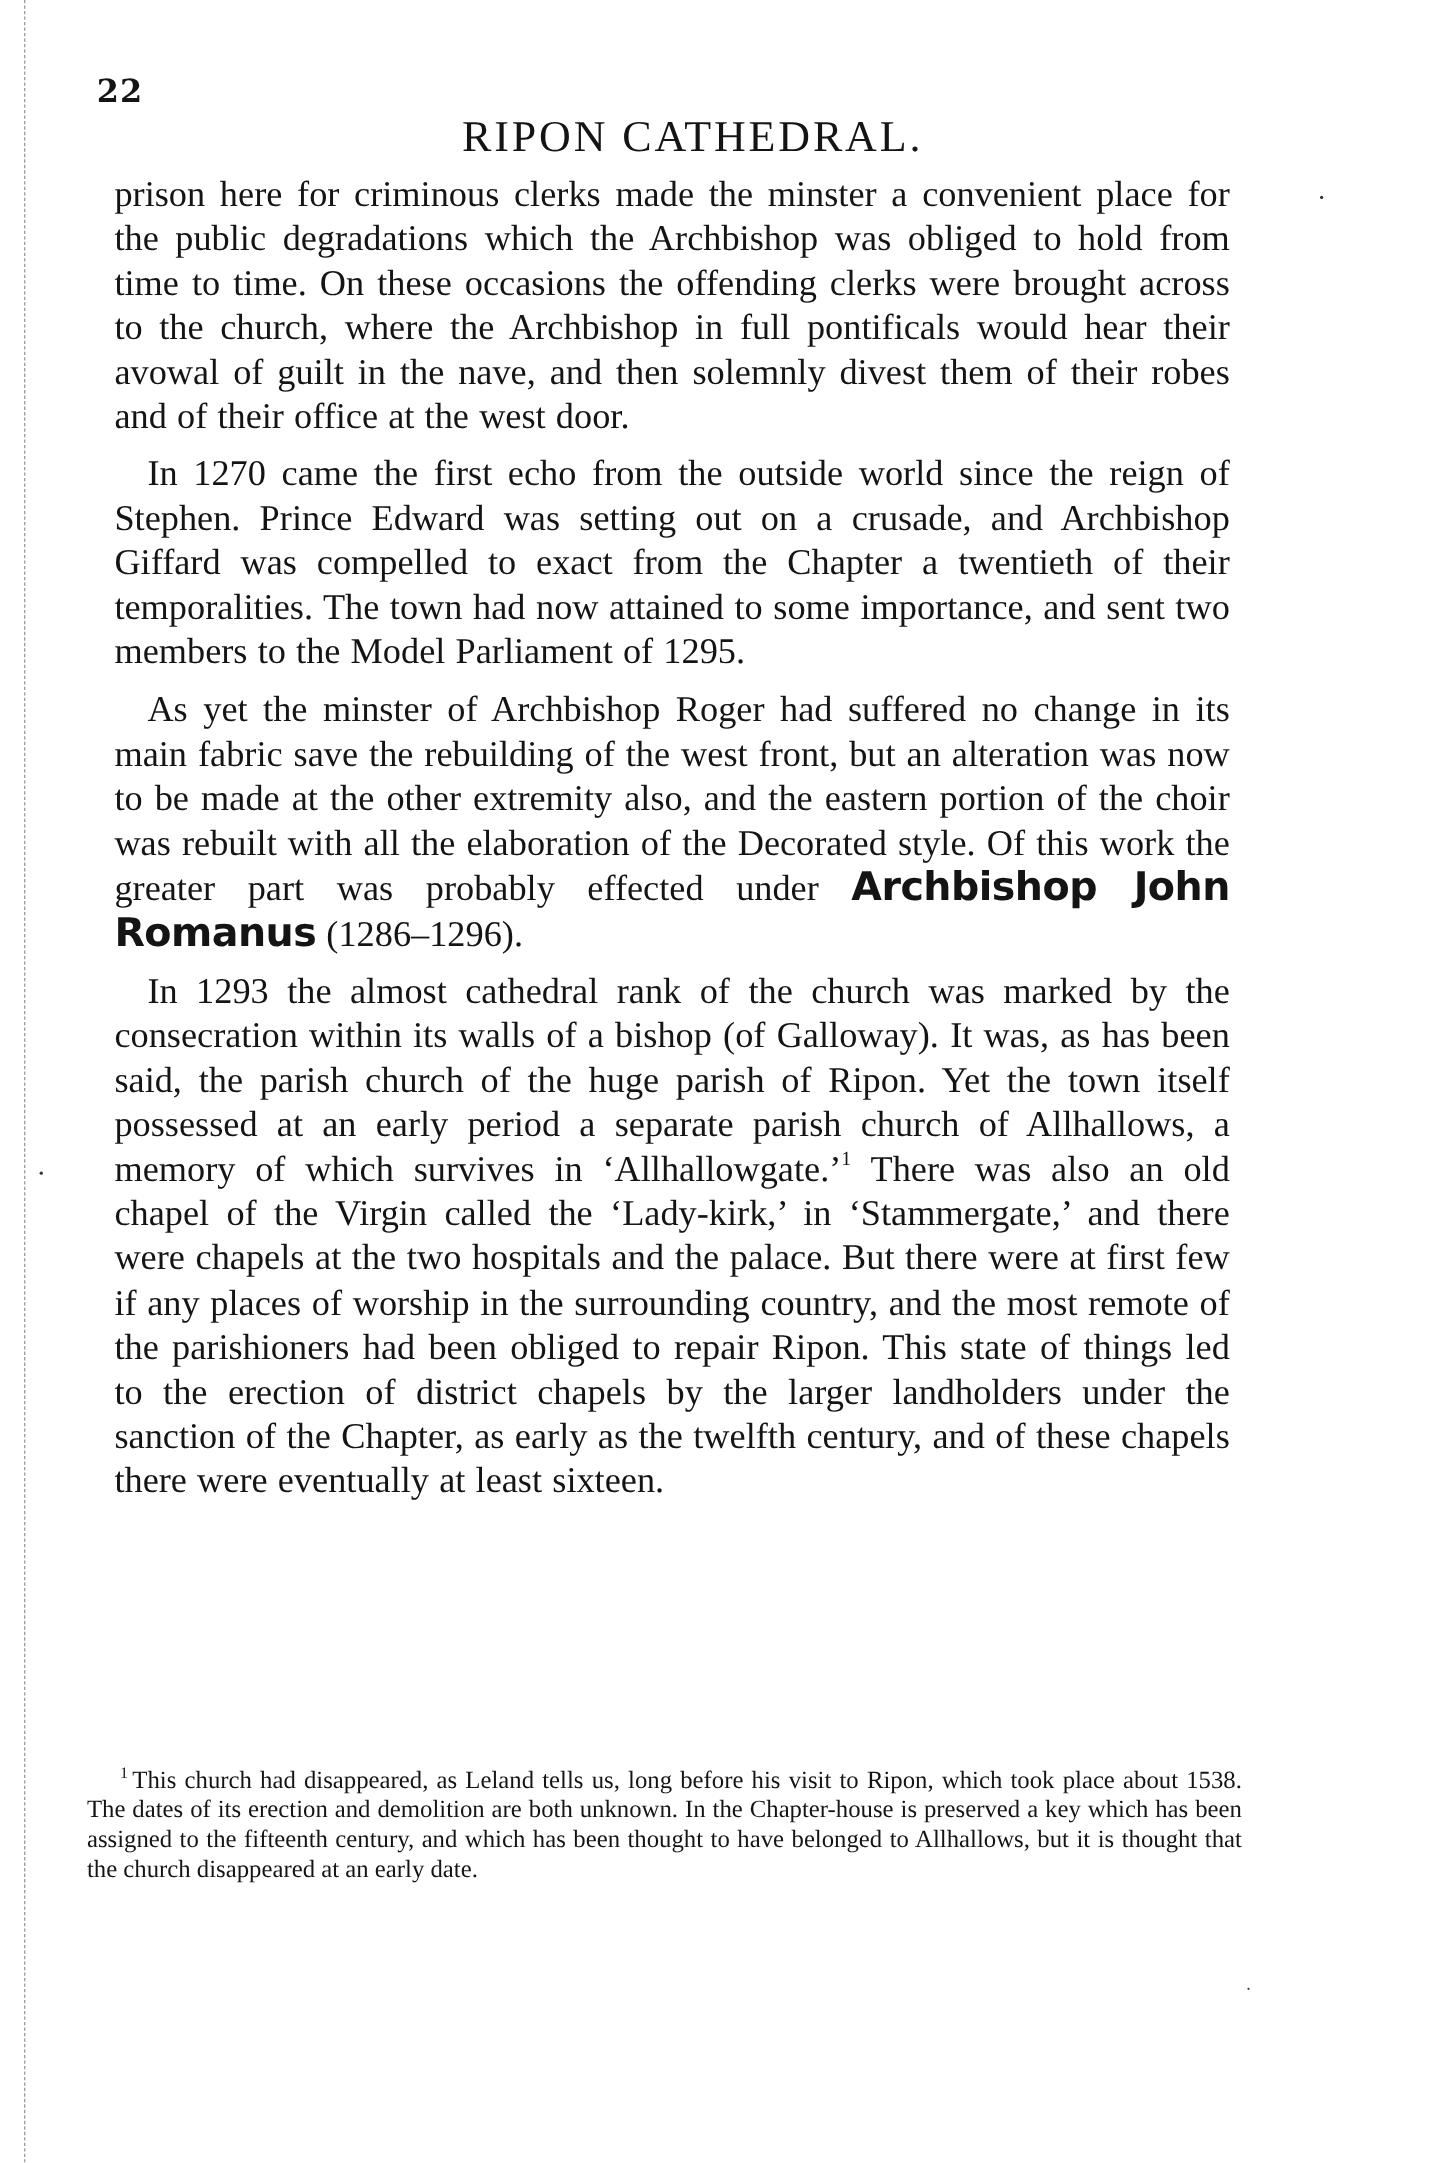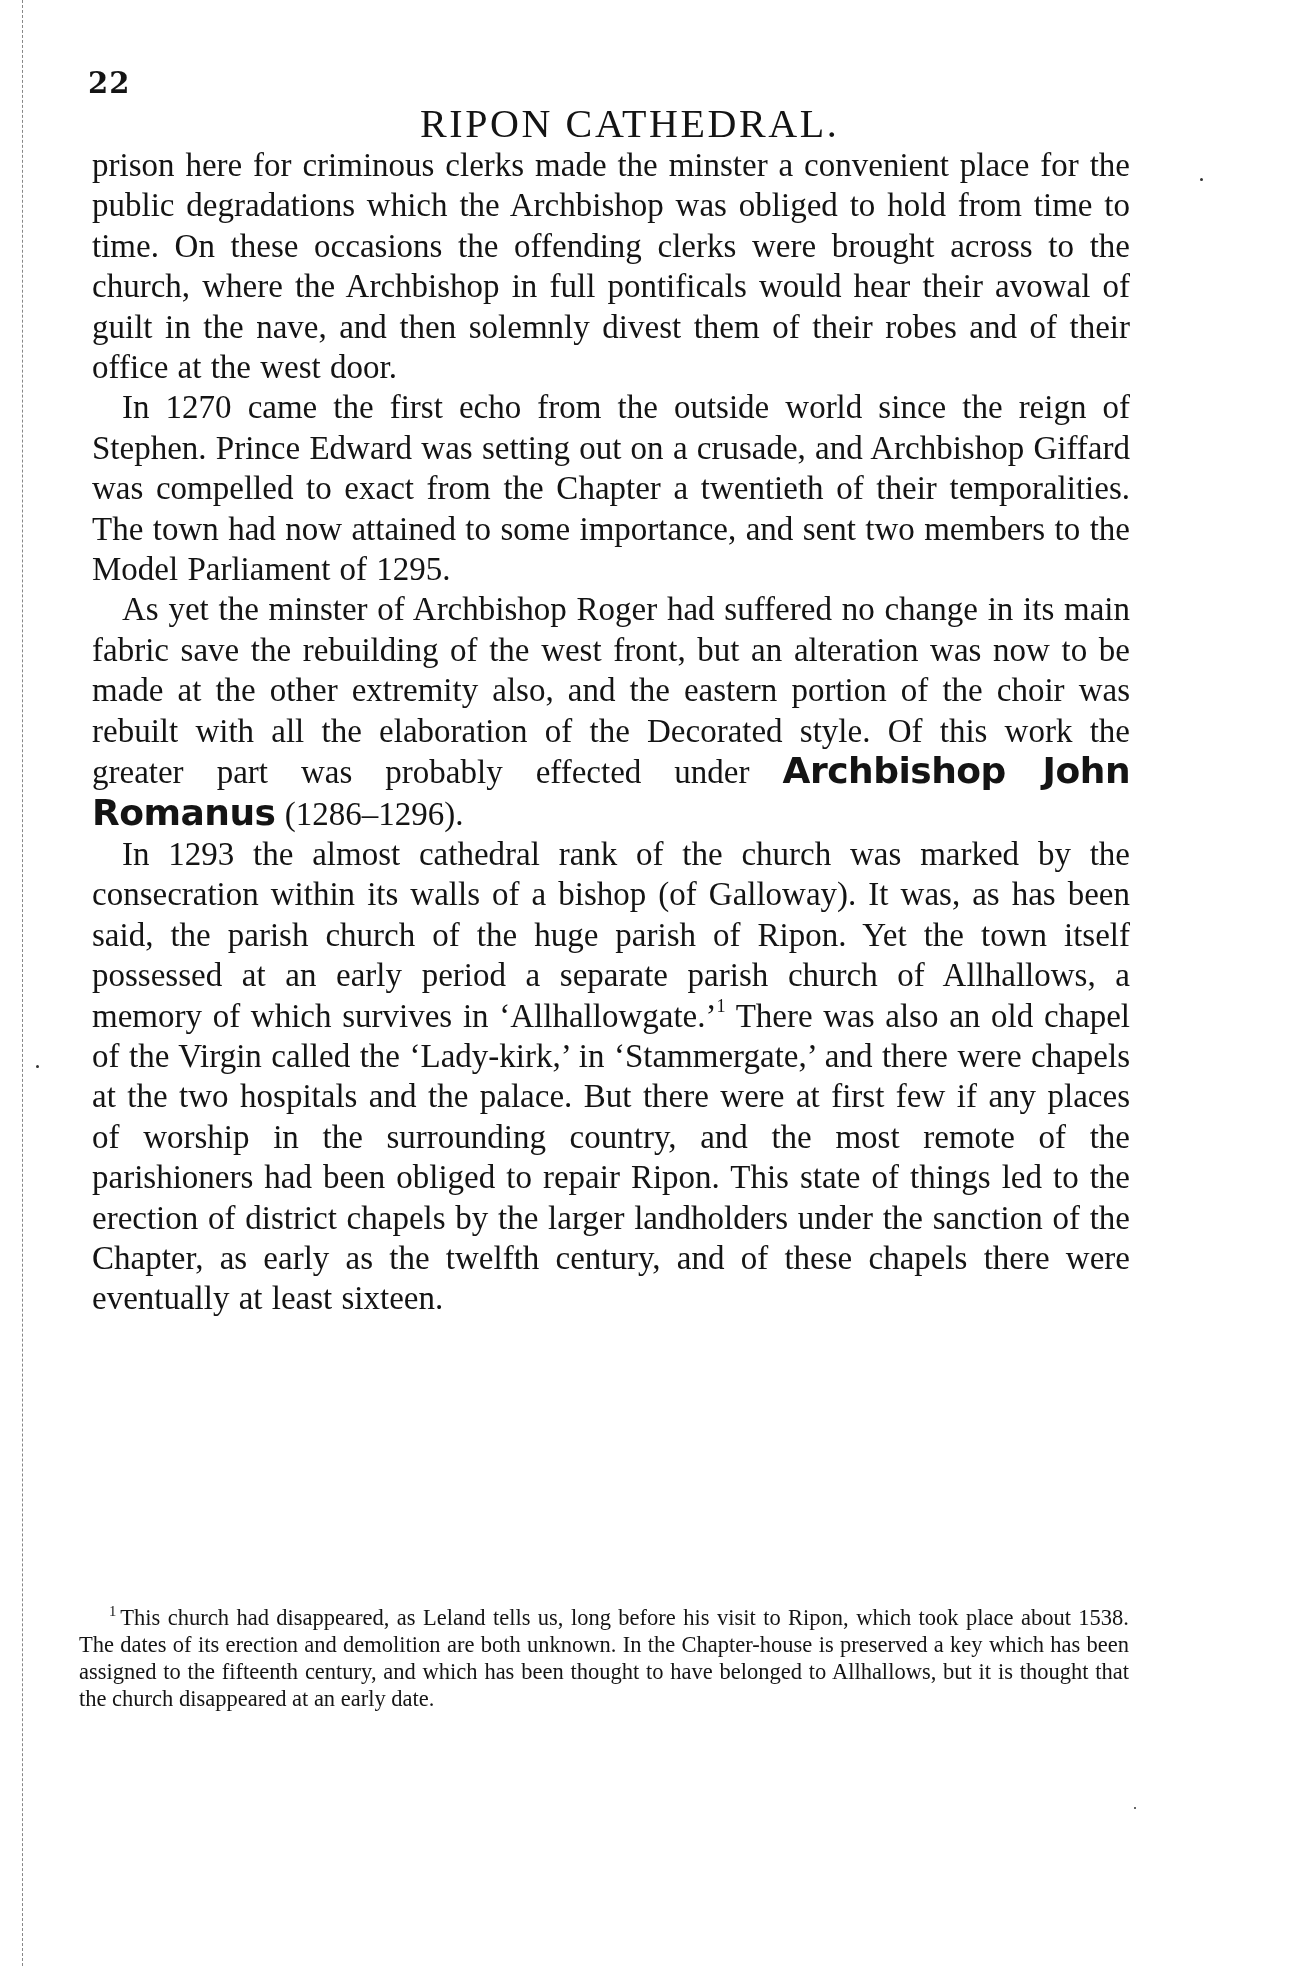--- a/index.html
+++ b/index.html
@@ -19,21 +19,21 @@
     position: absolute; left: 420px; top: 66px; width: 375px; text-align: right;
     font-family: "Liberation Serif", serif; font-size: 40px; letter-spacing: 2.6px;
     white-space: nowrap;
     margin-top: 34px;
   }
   .body-text {
     position: absolute; left: 92px; top: 145px; width: 1038px;
     font-family: "Liberation Serif", serif; font-size: 33px; line-height: 40.4px;
     text-align: justify; word-spacing: 1px;
   }
-  .body-text p { margin: 0; text-indent: 0; }
+  .body-text p { margin: 12px; text-indent: 0; }
   .body-text p.indent { text-indent: 30px; }
   .body-text p:first-child { text-align-last: auto; }
   .bold-name {
     font-family: "DejaVu Sans", sans-serif; font-weight: bold; font-size: 36px;
     letter-spacing: -0.5px;
   }
   sup.fn-ref { font-size: 0.55em; vertical-align: 0.8em; line-height: 0; }
   .footnote {
     position: absolute; left: 79px; top: 1604px; width: 1050px;
     font-family: "Liberation Serif", serif; font-size: 22.5px; line-height: 27px;

